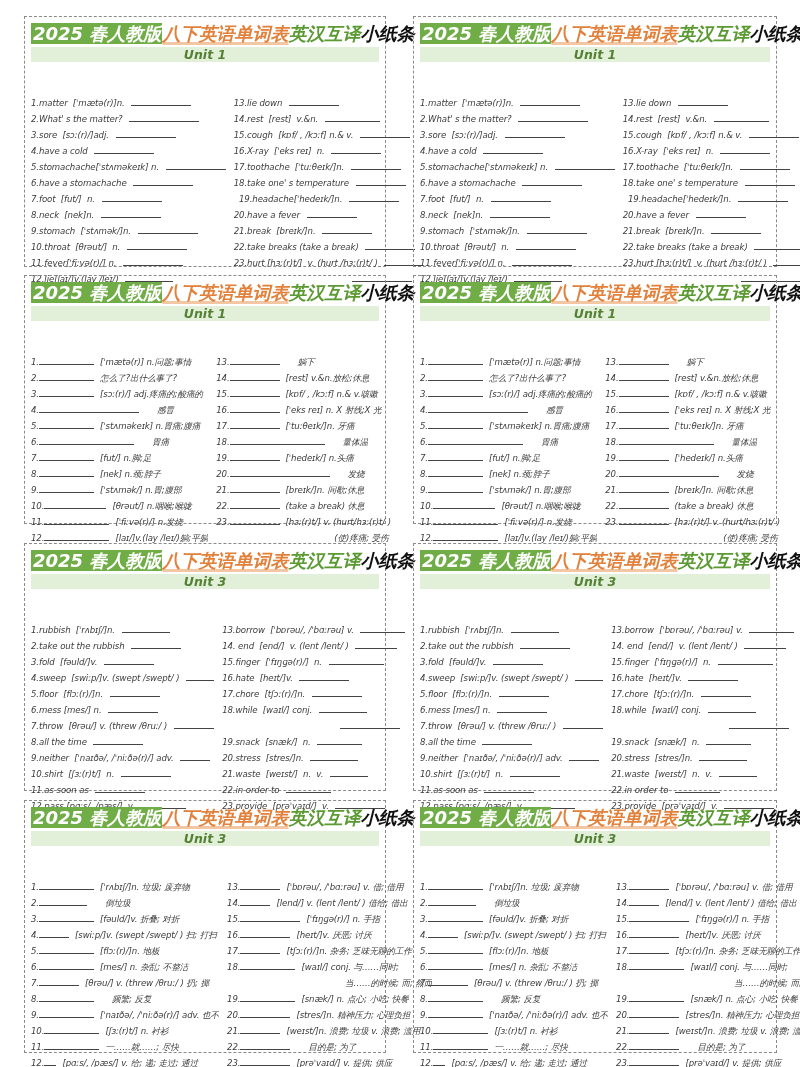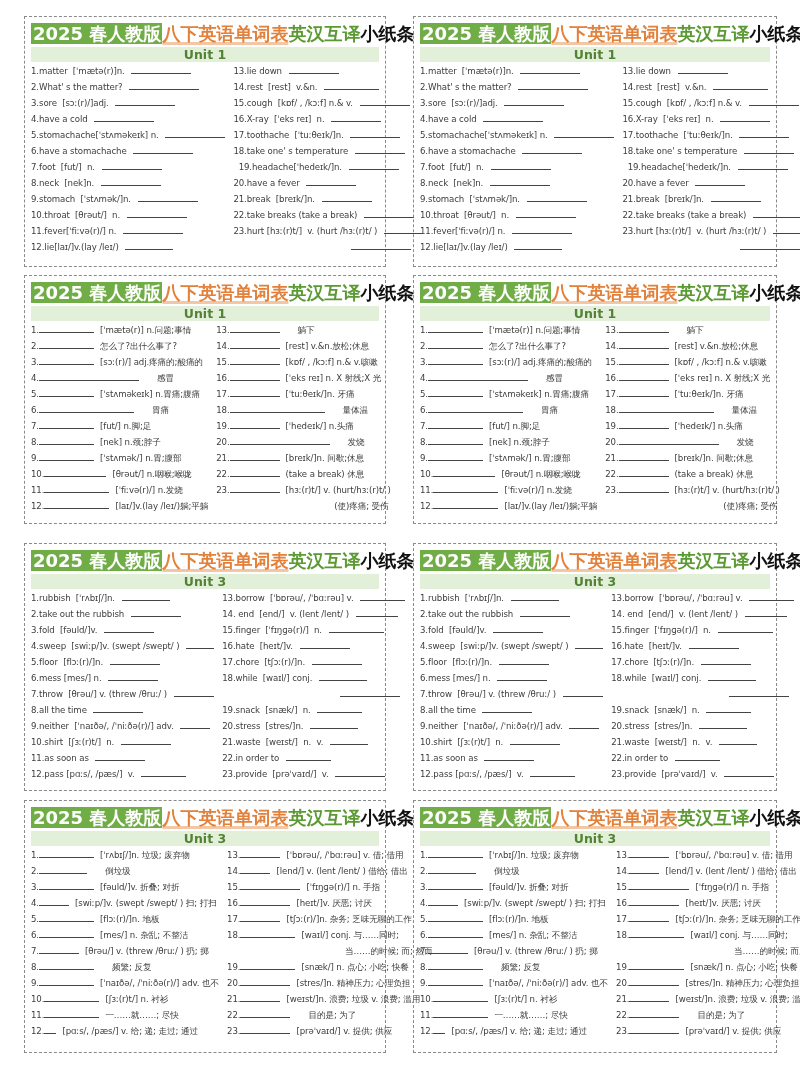--- a/index.html
+++ b/index.html
@@ -6,20 +6,21 @@
   body {
     width: 800px; height: 1067px; position: relative; overflow: hidden;
     font-family: "DejaVu Sans", "Liberation Sans", sans-serif;
     color: #3a3a3a;
   }
   .card {
     position: absolute;
     border: 1.5px dashed #8a8a8a;
     box-sizing: border-box;
     padding: 4px 6px 0 6px;
+    font-style: italic;
   }
   .title {
     text-align: center;
     font-weight: bold;
     font-size: 18px;
     line-height: 24px;
     height: 24px;
     white-space: nowrap;
     margin-top: 1px;
   }
@@ -31,21 +32,21 @@
     background: #e2efd9;
     text-align: center;
     color: #548235;
     font-weight: bold;
     font-size: 12.5px;
     line-height: 15px;
     height: 15px;
     margin: 1px 0 1px 0;
   }
   .rows { display: grid; grid-template-columns: 1fr 1fr; column-gap: 8px; }
-  .col { display: flex; flex-direction: column; }
+  .col { display: flex; flex-direction: column; margin-top: 32px; }
   .item {
     font-size: 8.6px;
     height: 16px;
     line-height: 16px;
     white-space: nowrap;
     overflow: hidden;
     color: #3c3c3c;
     letter-spacing: -0.1px;
   }
   .blank {

